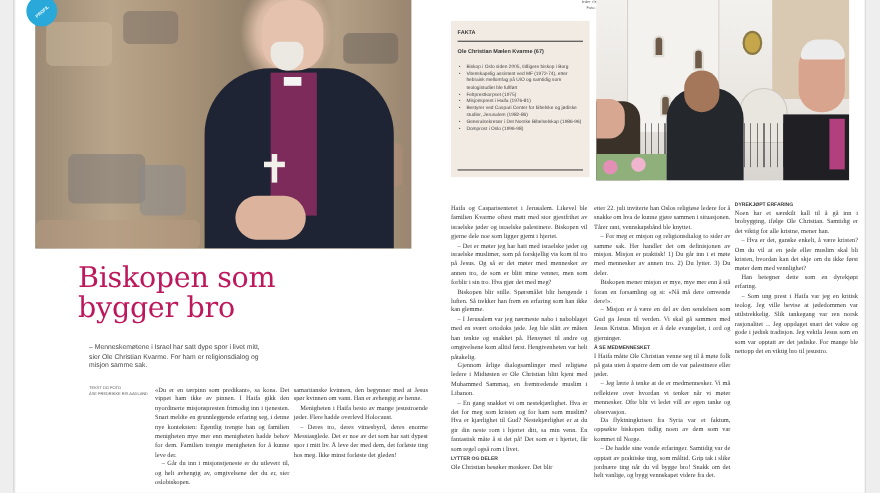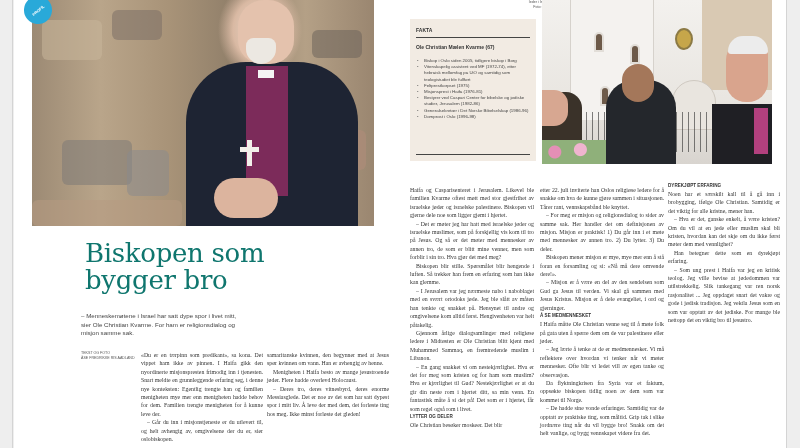--- a/index.html
+++ b/index.html
@@ -42,21 +42,21 @@
   .face1 { position: absolute; left: 80px; top: 64px; width: 32px; height: 38px; background: #a4775a; border-radius: 16px; }
   .person2 { position: absolute; left: 0; top: 92px; width: 40px; height: 72px; background: #3a3229; border-radius: 0 16px 0 0; }
   .face2 { position: absolute; left: 0; top: 90px; width: 26px; height: 36px; background: #d7a791; border-radius: 0 14px 14px 0; }
   .flowers { position: absolute; left: 0; top: 140px; width: 64px; height: 24px; background: radial-gradient(circle at 20% 50%, #e48fb6 0 6px, transparent 7px), radial-gradient(circle at 60% 40%, #f0b4cf 0 6px, transparent 7px), #8fb07a; }
   .person3 { position: absolute; left: 170px; top: 104px; width: 60px; height: 60px; background: #1f1f24; }
   .shirt3 { position: absolute; left: 212px; top: 108px; width: 14px; height: 46px; background: #b2407e; }
   .face3 { position: absolute; left: 184px; top: 40px; width: 42px; height: 62px; background: #d9a48d; border-radius: 20px 14px 20px 20px; }
   .hair3 { position: absolute; left: 186px; top: 36px; width: 40px; height: 18px; background: #ececec; border-radius: 20px 20px 4px 4px; }
 
   
-  .headline { position: absolute; left: 71px; top: 240px; width: 220px; font-family: "DejaVu Serif", serif; font-size: 26px; line-height: 27px; color: #0f766e; font-weight: normal; letter-spacing: -0.3px; }
+  .headline { position: absolute; left: 57px; top: 240px; width: 220px; font-family: "DejaVu Serif", serif; font-size: 26px; line-height: 27px; color: #be185d; font-weight: normal; letter-spacing: -0.3px; }
   .lede { position: absolute; left: 67px; top: 312px; width: 165px; font-family: "Liberation Sans", sans-serif; font-size: 6.2px; line-height: 8.6px; color: #444; }
   .byline { position: absolute; left: 67px; top: 351px; width: 70px; font-family: "Liberation Sans", sans-serif; font-size: 3.6px; line-height: 5px; color: #555; text-transform: uppercase; }
   .col { position: absolute; font-size: 5.8px; line-height: 8.4px; color: #333; text-align: justify; hyphens: auto; }
   .col p { margin: 0; text-indent: 6px; }
   .col p.noindent { text-indent: 0; }
   .subhead { font-family: "Liberation Sans", sans-serif; font-size: 4.6px; font-weight: bold; color: #333; text-transform: uppercase; margin-top: 5px; line-height: 8px; text-indent: 0 !important; }
 
   .caption { position: absolute; left: 62px; top: 0px; width: 120px; text-align: right; font-family: "Liberation Sans", sans-serif; font-size: 3.6px; line-height: 5px; color: #555; }
   .facts { position: absolute; left: 10px; top: 19px; width: 126px; height: 142px; background: #f2ebe3; padding: 8px 6px 0 6px; font-family: "Liberation Sans", sans-serif; }
   .facts-title { font-size: 5px; font-weight: bold; color: #333; padding-bottom: 4px; border-bottom: 1.5px solid #444; }

